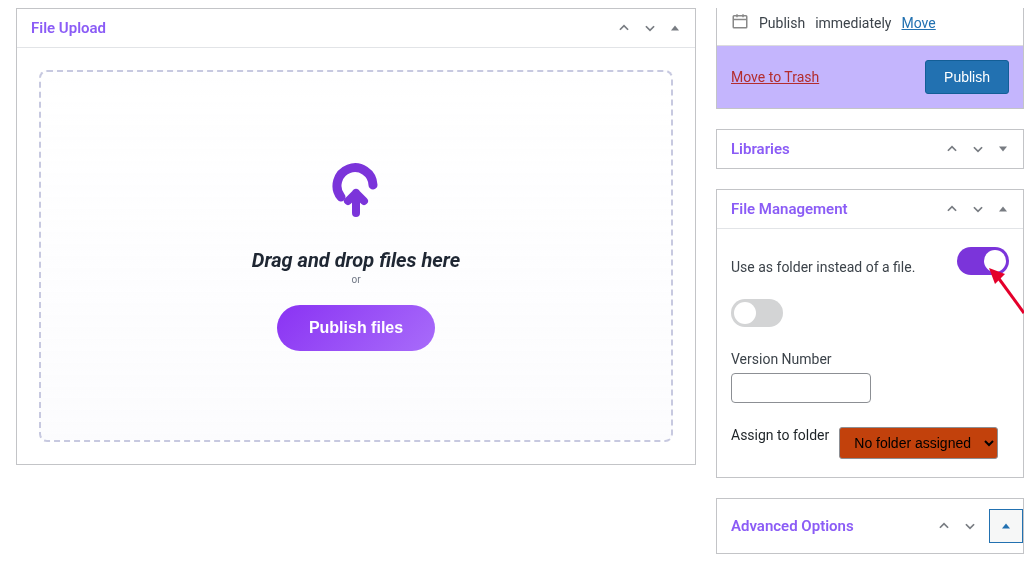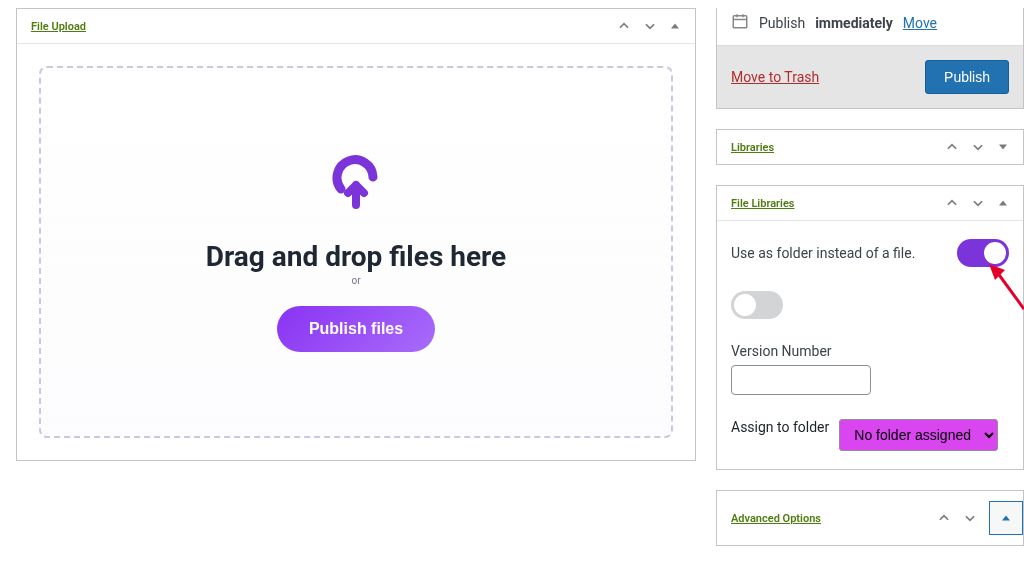--- a/index.html
+++ b/index.html
@@ -25,24 +25,23 @@
     .metabox-header {
       display: flex;
       align-items: center;
       justify-content: space-between;
       padding: 10px 14px;
       border-bottom: 1px solid #e2e4e7;
       cursor: pointer;
     }
     .metabox.collapsed .metabox-header { border-bottom: none; justify-content: space-between; }
     .metabox-title {
-      font-size: 11px;
+      font-size: 15px;
       font-weight: 600;
-      color: #4d7c0f;
-      text-decoration: underline;
+      color: #8b5cf6;
     }
     .metabox-handles {
       display: flex;
       align-items: center;
       gap: 12px;
       color: #787c82;
     }
     .metabox-handles svg { display: block; }
     .metabox-body {
       padding: 22px;
@@ -53,21 +52,21 @@
       border: 2px dashed #c7c9e0;
       border-radius: 8px;
       height: 372px;
       display: flex;
       flex-direction: column;
       align-items: center;
       justify-content: center;
       background-image: linear-gradient(rgba(255,255,255,0) 0%, rgba(230,230,245,0.12) 100%);
     }
     .upload-icon { margin-bottom: 24px; }
-    .dz-heading { font-size: 28px; font-weight: 700; color: #1f2733; margin-bottom: 2px; }
+    .dz-heading { font-size: 20px; font-weight: 700; color: #1f2733; margin-bottom: 2px; font-style: italic; }
     .dz-or { font-size: 10px; color: #707784; margin-bottom: 20px; }
     .browse-btn {
       display: inline-block;
       padding: 14px 32px;
       border-radius: 999px;
       background: linear-gradient(135deg, #8a33f3 0%, #a86cfa 100%);
       color: #fff;
       font-size: 16px;
       font-weight: 600;
       border: none;
@@ -76,45 +75,45 @@
 
     .pub-row {
       display: flex;
       align-items: center;
       gap: 10px;
       padding: 4px 14px 12px;
       font-size: 14px;
       color: #3c434a;
     }
     .cal-icon { color: #888; }
-    .pub-row .bold { font-weight: 700; }
+    .pub-row .bold { font-weight: 400; }
     .edit-link { color: #2271b1; text-decoration: underline; cursor: pointer; }
 
     .pub-actions {
       display: flex;
       align-items: center;
       justify-content: space-between;
       padding: 14px 14px;
-      background: #e5e5e5;
+      background: #c4b5fd;
       border-top: 1px solid #dcdcde;
     }
     .trash-link { color: #b32d2e; text-decoration: underline; cursor: pointer; font-size: 14px; }
     .publish-btn {
       background: #2271b1;
       color: #fff;
       border: 1px solid #135e96;
       padding: 8px 18px;
       font-size: 14px;
       border-radius: 3px;
       cursor: pointer;
     }
 
     .toggle-row {
       display: flex;
-      align-items: center;
+      align-items: flex-end;
       justify-content: space-between;
       gap: 8px;
       font-size: 14px;
       color: #3c434a;
     }
     .toggle {
       width: 52px; height: 28px;
       border-radius: 999px;
       position: relative;
       cursor: pointer;
@@ -136,21 +135,21 @@
       padding: 6px 8px;
       border: 1px solid #8c8f94;
       border-radius: 4px;
       font-size: 14px;
     }
     .select-input {
       padding: 6px 10px;
       border: 1px solid #8c8f94;
       border-radius: 3px;
       font-size: 14px;
-      background: #d946ef;
+      background: #c2410c;
       cursor: pointer;
     }
     .assign-row { display: flex; align-items: flex-start; gap: 10px; }
 
     .arrow-annotation {
       position: absolute;
       color: #e4002b;
       pointer-events: none;
     }
 
@@ -246,21 +245,21 @@
             <svg width="12" height="12" viewBox="0 0 24 24" fill="currentColor">
               <polygon points="4 7 20 7 12 17"></polygon>
             </svg>
           </span>
       </div>
     </div>
   </div>
 
   <div class="metabox" style="position:relative;">
     <div class="metabox-header">
-      <span class="metabox-title">File Libraries</span>
+      <span class="metabox-title">File Management</span>
       <div class="metabox-handles">
         <span>
             <svg width="14" height="14" viewBox="0 0 24 24" fill="none" stroke="currentColor" stroke-width="3">
               <polyline points="5 15 12 8 19 15"></polyline>
             </svg>
           </span>
         <span>
             <svg width="14" height="14" viewBox="0 0 24 24" fill="none" stroke="currentColor" stroke-width="3">
               <polyline points="5 9 12 16 19 9"></polyline>
             </svg>

